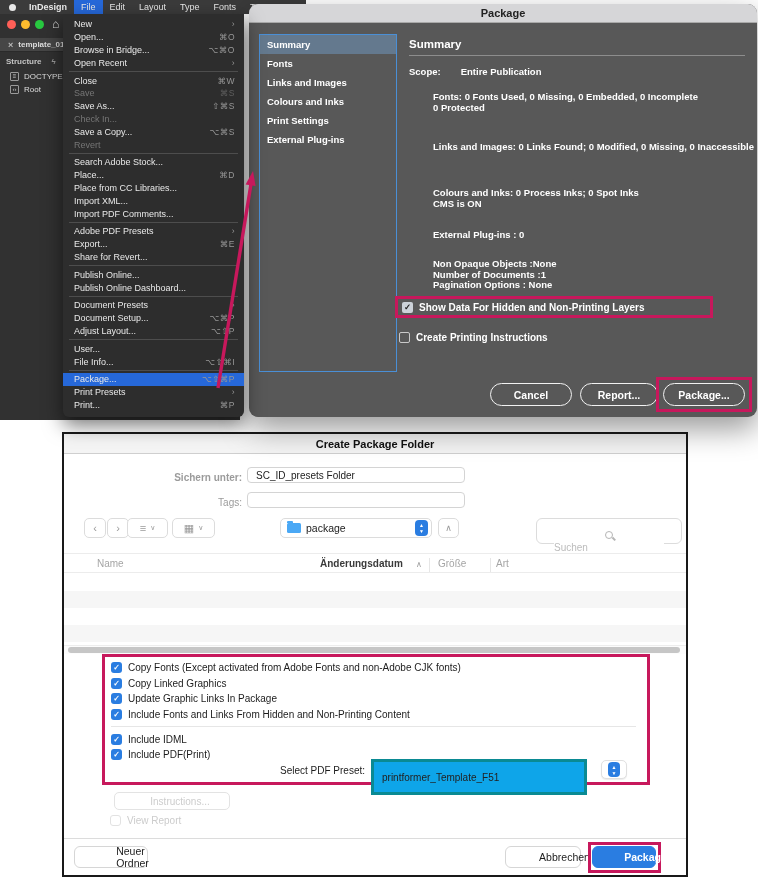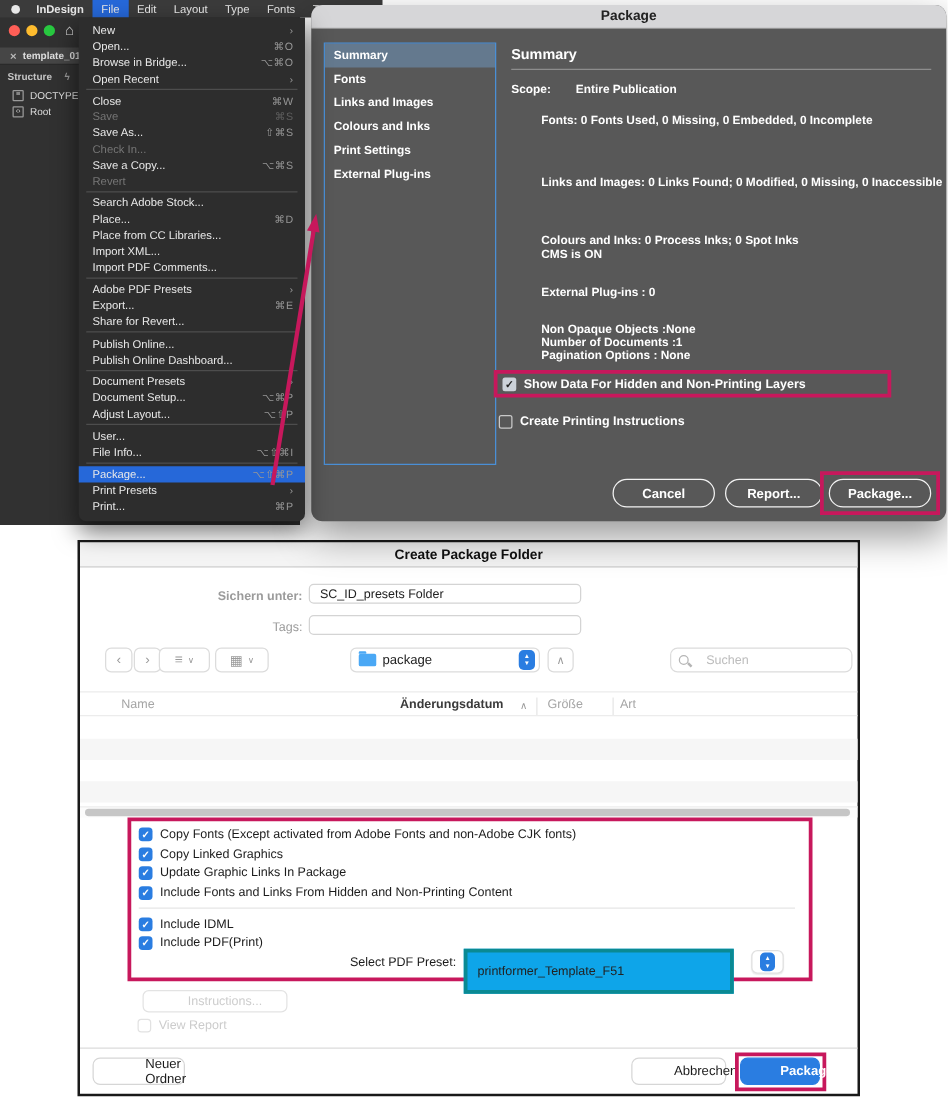--- a/index.html
+++ b/index.html
@@ -77,21 +77,21 @@
   .tb-btn { position:absolute; top:84px; height:20px; border:1px solid #dcdcdc; border-radius:5px; background:#fff; color:#9a9a9a; display:flex; align-items:center; justify-content:center; font-size:11px; }
   #nav-back { left:20px; width:22px; } #nav-fwd { left:43px; width:22px; }
   #view-list { left:63px; width:41px; gap:4px; } #view-grid { left:108px; width:43px; gap:4px; }
   .dd-chev { font-size:7px; color:#9a9a9a; }
   #loc-dd { left:216px; width:152px; justify-content:flex-start; padding:0 3px 0 6px; color:#222; font-size:10.5px; gap:5px; }
   #loc-dd .flex { flex:1; }
   .folder-ico { width:14px; height:10px; background:#4aa8f5; border-radius:1.5px; position:relative; flex:none; }
   .folder-ico::before { content:""; position:absolute; left:0; top:-2px; width:6px; height:2px; background:#4aa8f5; border-radius:1px 1px 0 0; }
   .stepper { width:13px; height:16px; background:#2a7de1; border-radius:4px; color:#fff; display:flex; flex-direction:column; align-items:center; justify-content:center; font-size:5px; line-height:6px; flex:none; }
   #caret-btn { left:374px; width:21px; font-size:9px; }
-  #search-fld { left:472px; width:146px; border-radius:6px; justify-content:flex-start; padding:0 6px; gap:14px; }
+  #search-fld { left:472px; width:146px; border-radius:6px; justify-content:flex-start; padding:12px 6px; gap:3px;flex-direction:column; }
   .mag-ico { width:8px; height:8px; border:1.5px solid #b5b5b5; border-radius:50%; position:relative; flex:none; }
   .mag-ico::after { content:""; position:absolute; left:6px; top:6px; width:4px; height:1.5px; background:#b5b5b5; transform:rotate(45deg); }
   #search-input { border:none; outline:none; width:110px; font-size:10px; color:#555; font-family:"Liberation Sans",sans-serif; }
   #search-input::placeholder { color:#bcbcbc; }
   #col-row { position:absolute; left:0; top:119px; width:622px; height:20px; border-top:1px solid #ececec; border-bottom:1px solid #ececec; font-size:10px; }
   #col-row span { position:absolute; top:4px; }
   #col-name { left:33px; color:#a5a5a5; }
   #col-date { left:256px; color:#3a3a3a; font-weight:bold; }
   #col-sort { left:352px; color:#9a9a9a; font-size:8px; top:6px !important; }
   #col-size { left:374px; color:#a5a5a5; }
@@ -284,20 +284,21 @@
       <div class="side-item">Print Settings</div>
       <div class="side-item">External Plug-ins</div>
     </div>
   <div id="pkg-heading">Summary</div>
   <div id="pkg-rule"></div>
   <div id="pkg-scope">
     <span>Scope:</span><span class="v">Entire Publication</span>
   </div>
   <div class="sum-block sb0">
       <div>Fonts: 0 Fonts Used, 0 Missing, 0 Embedded, 0 Incomplete</div>
+      <div>0 Protected</div>
     </div>
   <div class="sum-block sb1">
       <div>Links and Images: 0 Links Found; 0 Modified, 0 Missing, 0 Inaccessible</div>
     </div>
   <div class="sum-block sb2">
       <div>Colours and Inks: 0 Process Inks; 0 Spot Inks</div>
       <div>CMS is ON</div>
     </div>
   <div class="sum-block sb3">
       <div>External Plug-ins : 0</div>

